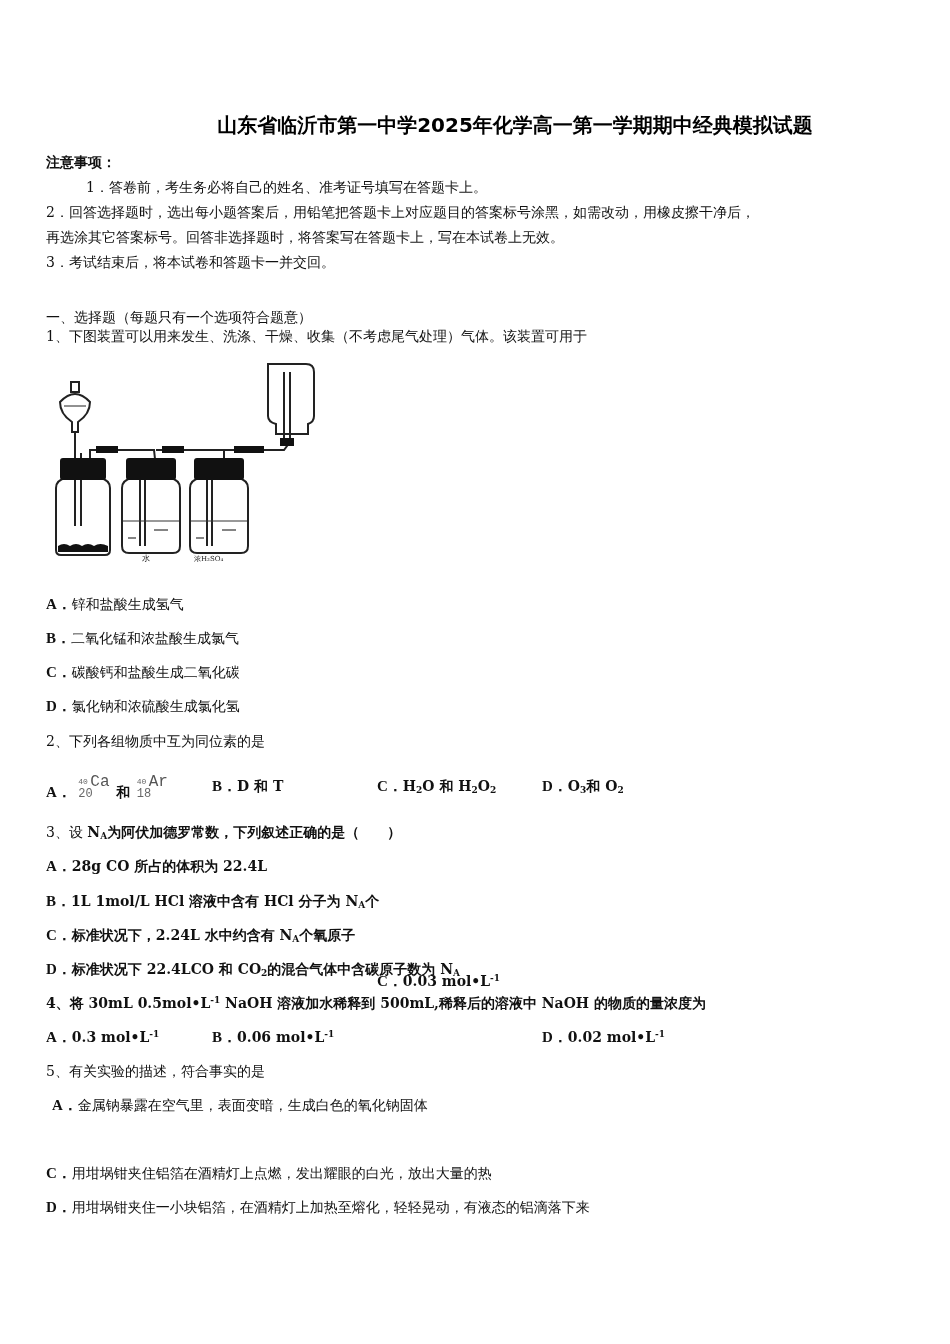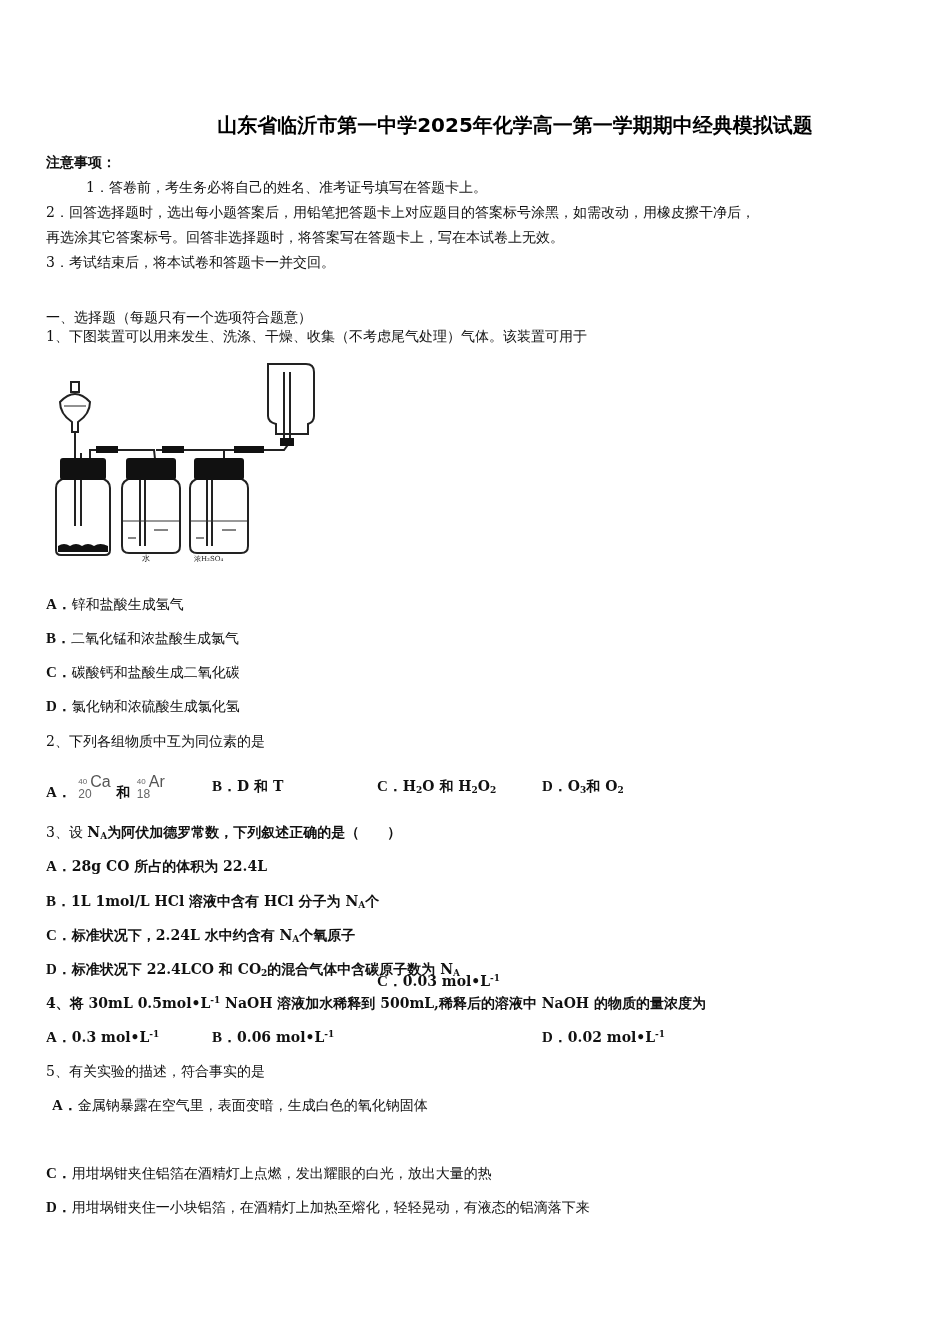--- a/index.html
+++ b/index.html
@@ -17,21 +17,21 @@
   .line {
     position: absolute; left: 46px; font-size: 14px; line-height: 18px; white-space: nowrap;
     color: #111;
   }
   .b { font-weight: bold; }
   .opt-label { font-weight: bold; font-family: "Liberation Serif", serif; font-size: 15px; }
   .opt { position: absolute; font-size: 14px; line-height: 18px; white-space: nowrap; }
   sub, sup { font-size: 9px; line-height: 0; }
   sup { vertical-align: 5px; }
   sub { vertical-align: -2px; }
-  .nuclide { display: inline-block; position: relative; width: 40px; height: 24px; vertical-align: -4px; color: #666; font-family: Liberation Sans, sans-serif; text-align: right; }
+  .nuclide { display: inline-block; position: relative; width: 40px; height: 24px; vertical-align: -4px; color: #666; font-family: Liberation Mono, monospace; text-align: right; }
   .nuclide .mass { position: absolute; left: 2px; top: -4px; font-size: 8px; }
   .nuclide .atomic { position: absolute; left: 2px; top: 8px; font-size: 12px; }
   .nuclide .sym { position: absolute; left: 14px; top: -4px; font-size: 16px; color: #555; }
   .diagram { position: absolute; left: 44px; top: 358px; width: 300px; height: 205px; }
 </style>
 </head>
 <body>
 
 <div class="page">
 

